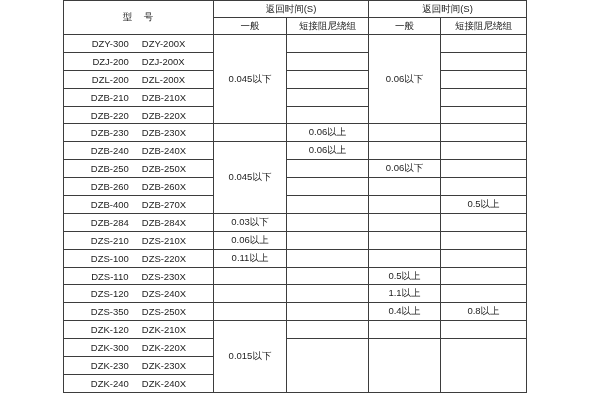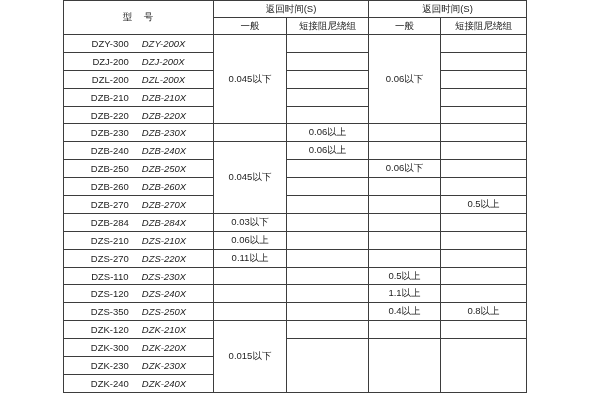--- a/index.html
+++ b/index.html
@@ -14,21 +14,21 @@
     border:1.5px solid #2f2f2f;
   }
   .spec th,.spec td{
     border:1px solid #3d3d3d;
     font-size:9.5px;font-weight:normal;color:#1c1c1c;
     text-align:center;vertical-align:middle;padding:0;
     white-space:nowrap;overflow:hidden;
   }
   .spec thead tr{height:17px;}
   .spec tbody tr{height:17.9px;}
-  .model-b{margin-left:13px;font-style:italic;}
+  .model-b{margin-left:13px;}
   .hdr-model{letter-spacing:1px;}
 </style>
 </head>
 <body>
 
 <div class="screen">
   <table class="spec">
     <colgroup>
       <col style="width:150px">
         <col style="width:73px">
@@ -97,41 +97,41 @@
         <td>0.06以下</td>
         <td></td>
       </tr>
       <tr>
         <td><span>DZB-260</span><span class="model-b">DZB-260X</span></td>
         <td></td>
         <td></td>
         <td></td>
       </tr>
       <tr>
-        <td><span>DZB-270</span><span class="model-b">DZB-270X</span></td>
+        <td><span>DZB-400</span><span class="model-b">DZB-270X</span></td>
         <td></td>
         <td></td>
         <td>0.5以上</td>
       </tr>
       <tr>
         <td><span>DZB-284</span><span class="model-b">DZB-284X</span></td>
         <td>0.03以下</td>
         <td></td>
         <td></td>
         <td></td>
       </tr>
       <tr>
         <td><span>DZS-210</span><span class="model-b">DZS-210X</span></td>
         <td>0.06以上</td>
         <td></td>
         <td></td>
         <td></td>
       </tr>
       <tr>
-        <td><span>DZS-270</span><span class="model-b">DZS-220X</span></td>
+        <td><span>DZS-100</span><span class="model-b">DZS-220X</span></td>
         <td>0.11以上</td>
         <td></td>
         <td></td>
         <td></td>
       </tr>
       <tr>
         <td><span>DZS-110</span><span class="model-b">DZS-230X</span></td>
         <td></td>
         <td></td>
         <td>0.5以上</td>

